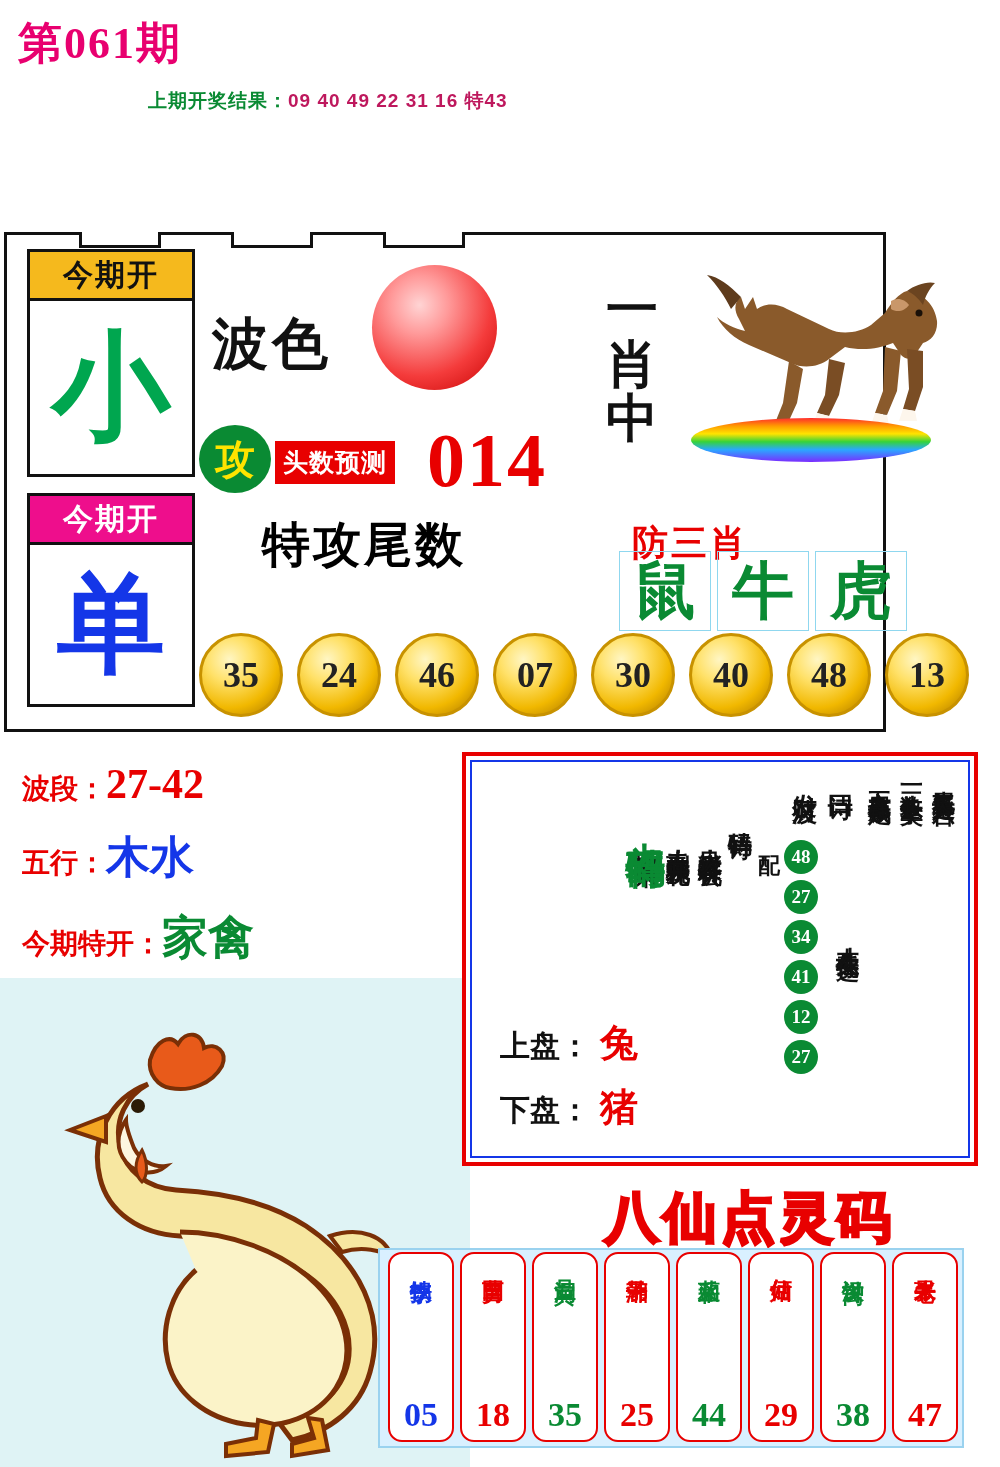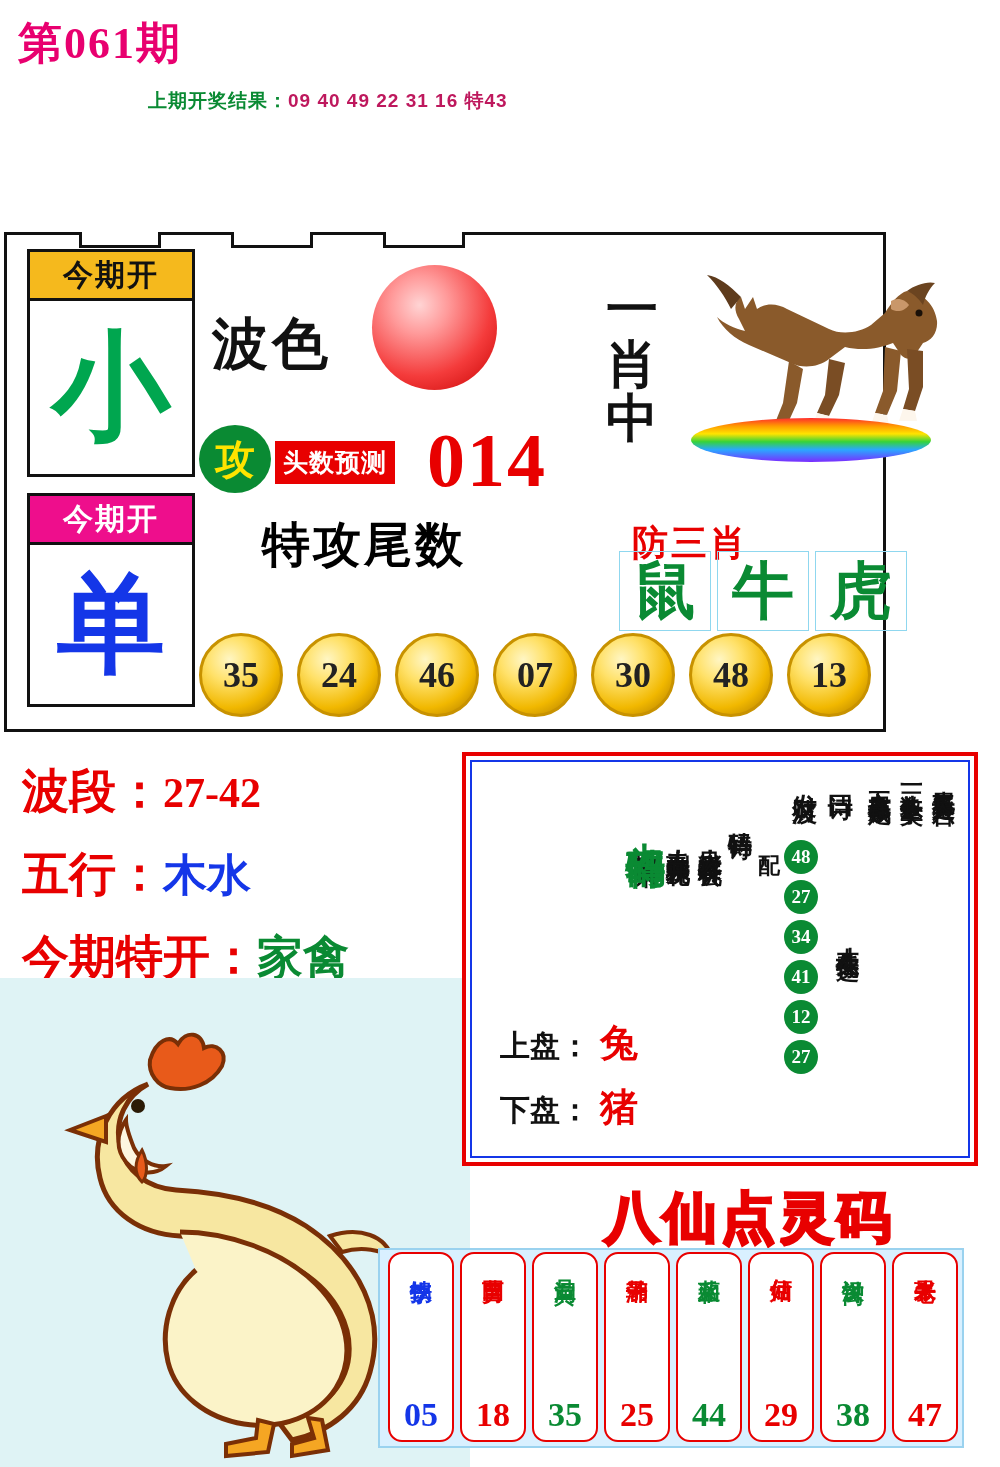--- a/index.html
+++ b/index.html
@@ -116,21 +116,21 @@
   .coin{
     width:84px;height:84px;border-radius:50%;
     background:radial-gradient(circle at 35% 30%, #fff6c4 0%, #ffe169 30%, #f1b800 65%, #a87400 100%);
     border:3px solid #c89200;box-sizing:border-box;
     display:flex;align-items:center;justify-content:center;
     font-size:36px;font-weight:bold;color:#222;font-family:"Liberation Serif", serif;
   }
   
   .info{position:absolute;left:22px;top:760px;width:420px;}
   .info .line{margin-bottom:20px;font-family:"Liberation Serif", serif;font-weight:bold;white-space:nowrap;}
-  .info .lab{font-size:47px;color:#e80000;}
+  .info .lab{font-size:28px;color:#e80000;}
   .info .val-red{font-size:42px;color:#e80000;}
   .info .val-blue{font-size:44px;color:#1436e8;}
   .info .val-green{font-size:46px;color:#0a8a33;}
   
   .chicken-bg{
     position:absolute;left:0;top:978px;width:470px;height:489px;background:#dff3f5;
   }
   .chicken{position:absolute;left:30px;top:1000px;width:420px;height:460px;}
   
   .poem-panel{
@@ -249,20 +249,21 @@
     <div class="zodiac-cell">牛</div>
     <div class="zodiac-cell">虎</div>
   </div>
 
   <div class="coins">
     <div class="coin">35</div>
     <div class="coin">24</div>
     <div class="coin">46</div>
     <div class="coin">07</div>
     <div class="coin">30</div>
+    <div class="coin">40</div>
     <div class="coin">48</div>
     <div class="coin">13</div>
   </div>
 </div>
 
 <div class="info">
   <div class="line">
     <span class="lab">波段：</span><span class="val-red">27-42</span>
   </div>
   <div class="line">

